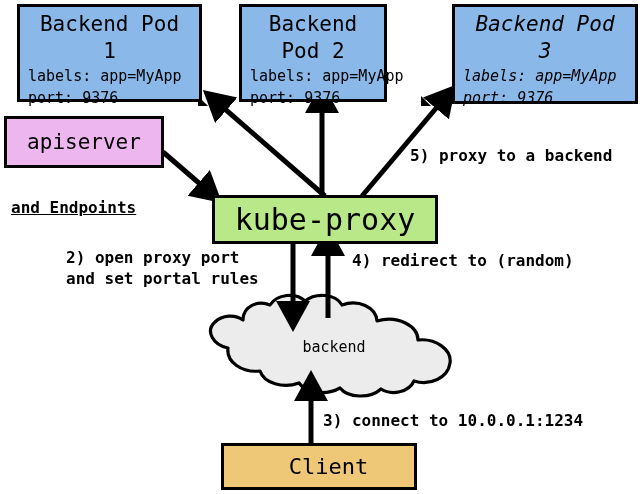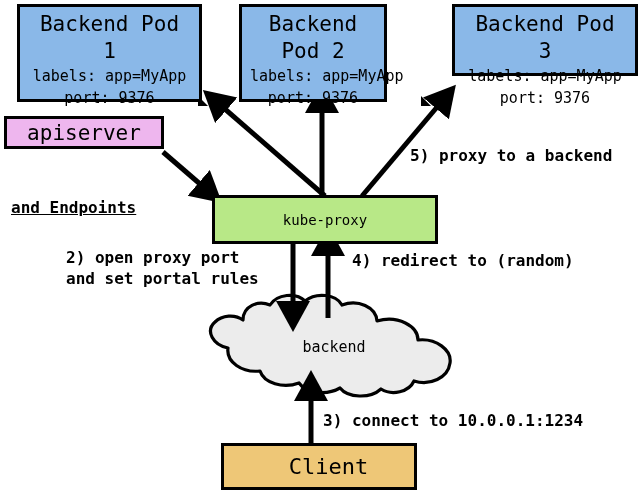--- a/index.html
+++ b/index.html
@@ -44,35 +44,35 @@
   .pod .pod-name {
     font-size: 21px;
     line-height: 27px;
     text-align: center;
     color: #000;
     margin-top: 1px;
   }
   .pod .pod-attr {
     font-size: 15px;
     line-height: 22px;
-    text-align: center;
+    text-align: left;
     color: #000;
     white-space: pre;
   }
   .apiserver {
     background: #eeb6ee;
   }
   .apiserver .node-title {
     font-size: 21px;
   }
   .kubeproxy {
     background: #b8e887;
   }
   .kubeproxy .node-title {
-    font-size: 14px;
+    font-size: 30px;
   }
   .client {
     background: #eec777;
   }
   .client .node-title {
     font-size: 22px;
   }
   .shadow-tri {
     position: absolute;
     width: 0;
@@ -150,27 +150,27 @@
     <div class="pod-attr">port: 9376</div>
   </div>
 
   <div class="shadow-tri" style="left:421px; top:96px; border-left:10px solid #000; border-top:10px solid transparent;"></div>
   <div class="node pod" style="left:239px; top:4px; width:148px; height:98px;">
     <div class="pod-name">Backend Pod 2</div>
     <div class="pod-attr">labels: app=MyApp</div>
     <div class="pod-attr">port: 9376</div>
   </div>
 
-  <div class="node pod" style="left:452px; top:4px; width:186px; height:72px;">
+  <div class="node pod" style="left:452px; top:4px; width:186px; height:100px;font-style:italic;">
     <div class="pod-name">Backend Pod 3</div>
     <div class="pod-attr">labels: app=MyApp</div>
     <div class="pod-attr">port: 9376</div>
   </div>
 
-  <div class="node apiserver" style="left:4px; top:116px; width:160px; height:33px;">
+  <div class="node apiserver" style="left:4px; top:116px; width:160px; height:52px;">
     <div class="node-title">apiserver</div>
   </div>
 
   <div class="node kubeproxy" style="left:212px; top:195px; width:226px; height:49px;">
     <div class="node-title">kube-proxy</div>
   </div>
 
   <div class="cloud-text" style="left:244px; top:338px; width:180px;">backend</div>
 
   <div class="node client" style="left:221px; top:443px; width:196px; height:47px;padding-left:19px;">

